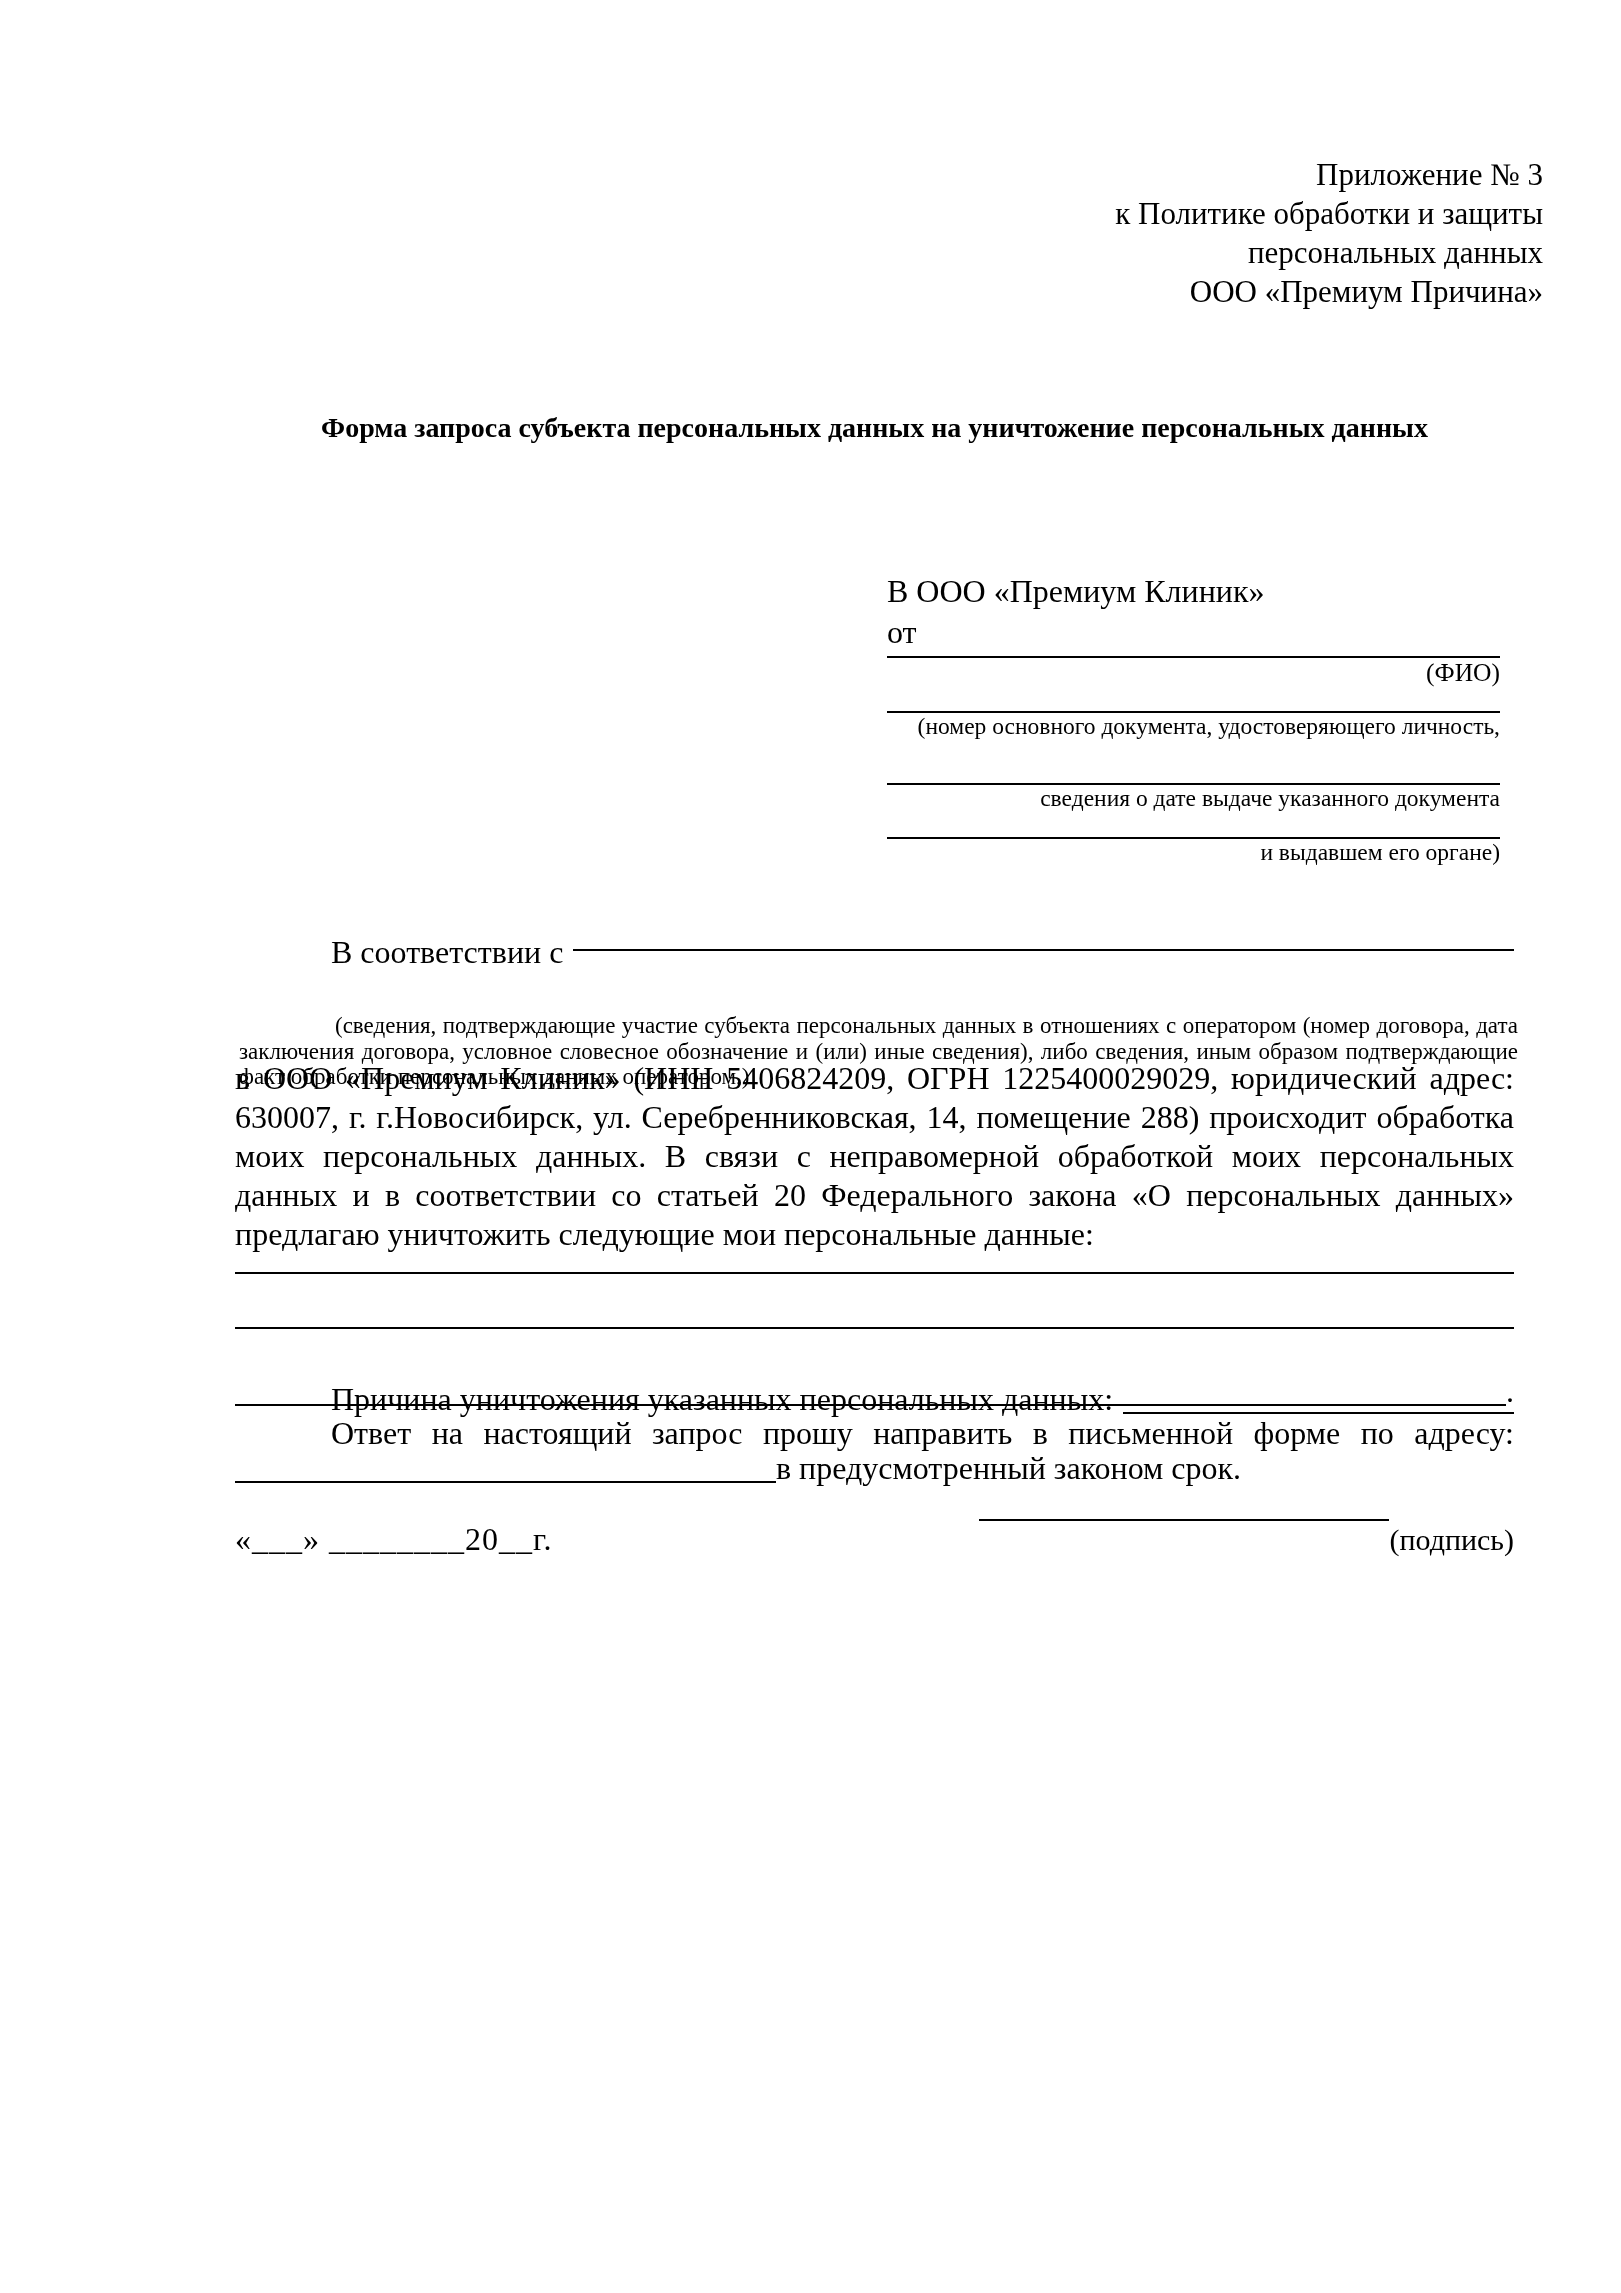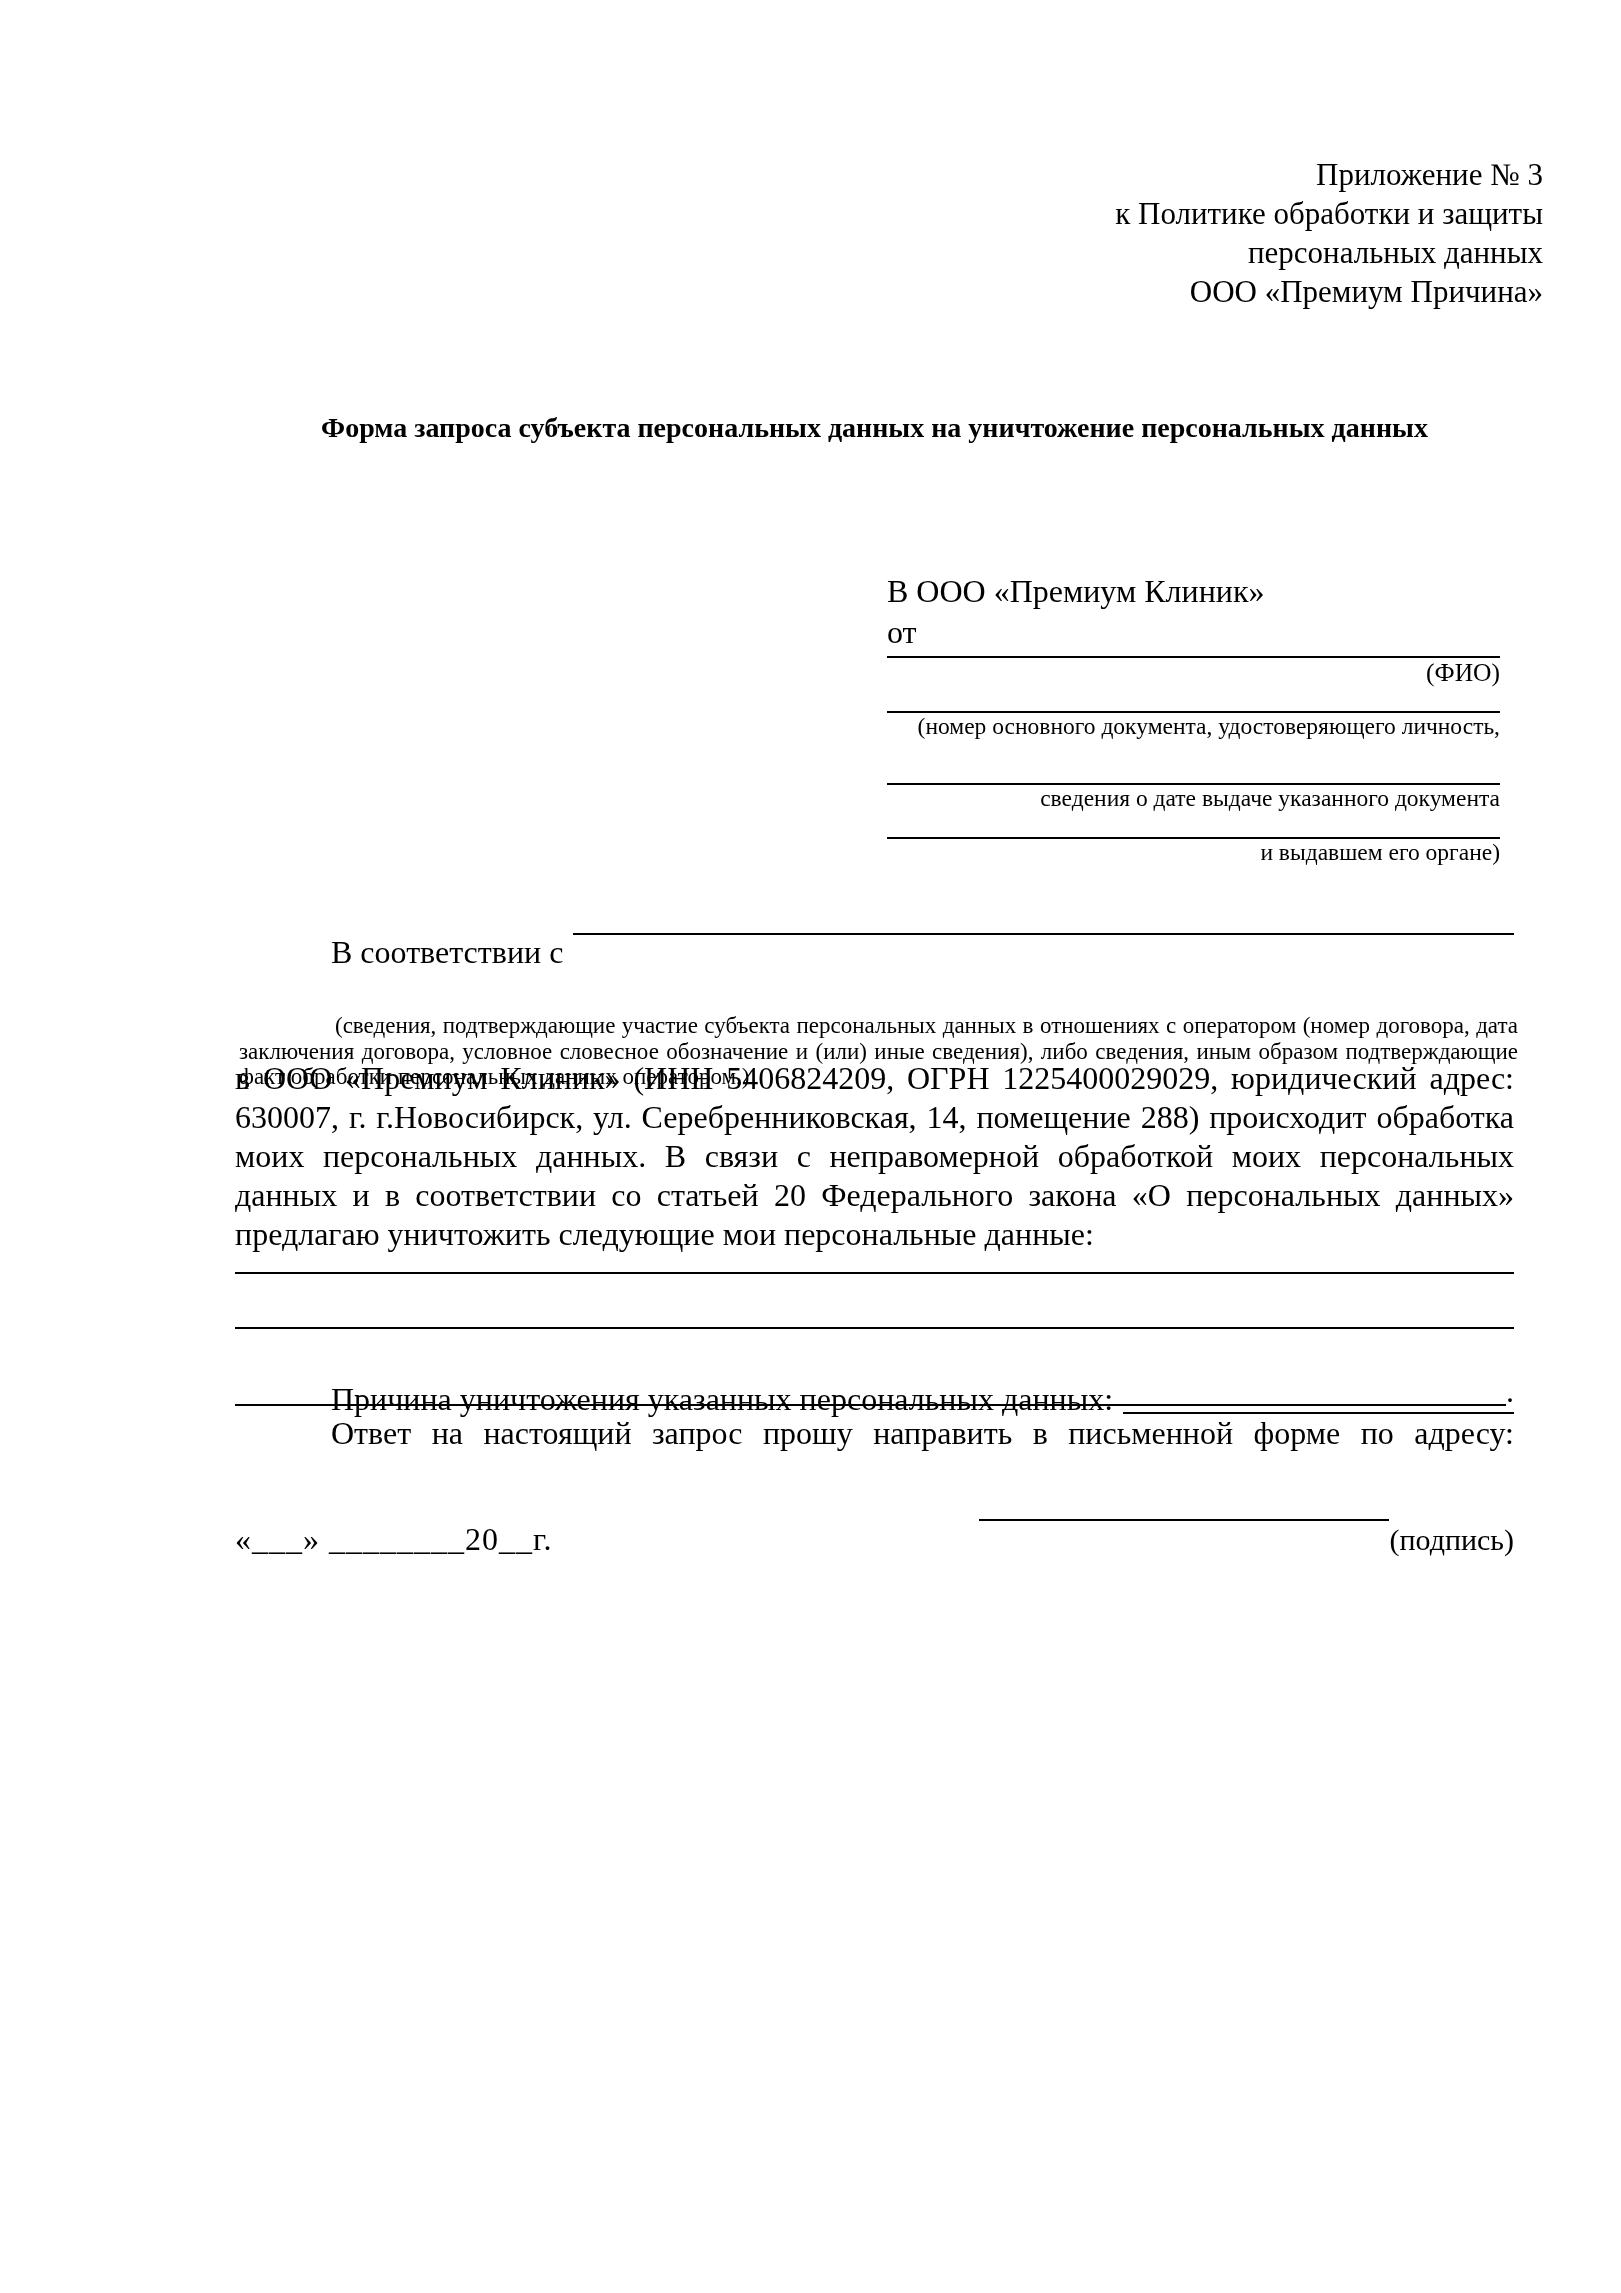--- a/index.html
+++ b/index.html
@@ -50,21 +50,21 @@
   .fline-3 { height: 44px; }
   .fline-4 { height: 26.5px; }
   .fcap {
     text-align: right;
     font-size: 25.5px;
     line-height: 29px;
   }
   .fcap.small { font-size: 23.5px; line-height: 27.4px; }
   
   .col { position: absolute; left: 235px; width: 1279px; }
-  .accordance-row { top: 933px; display: flex; align-items: flex-start; font-size: 32px; line-height: 39px; }
+  .accordance-row { top: 933px; display: flex; align-items: center; font-size: 32px; line-height: 39px; }
   .accordance-row .lbl { padding-left: 96px; white-space: nowrap; }
   .fill-line { flex: 1 1 auto; border-bottom: 2.9px solid #000; margin-bottom: 4.9px; margin-left: 9.8px; }
   .note {
     top: 1009px;
     font-size: 23px;
     line-height: 25.5px;
     text-align: justify;
     text-indent: 96px;
     margin: 4px;
   }
@@ -144,20 +144,24 @@
     <div class="fill-line"></div>
   </div>
 
   <div class="col period-row">
     <div class="fill-line"></div>
     <span>.</span>
   </div>
 
   <p class="col response-para">Ответ на настоящий запрос прошу направить в письменной форме по адресу:</p>
 
+  <div class="col tail-row">
+    <div class="tline"></div>
+    <span class="txt">в предусмотренный законом срок.</span>
+  </div>
 
   <div class="col sign-row">
     <span class="date-text">«___» ________20__г.</span>
     <div class="spacer"></div>
     <div class="sigline"></div>
     <span class="sigcap">(подпись)</span>
   </div>
 
 </div>
 

